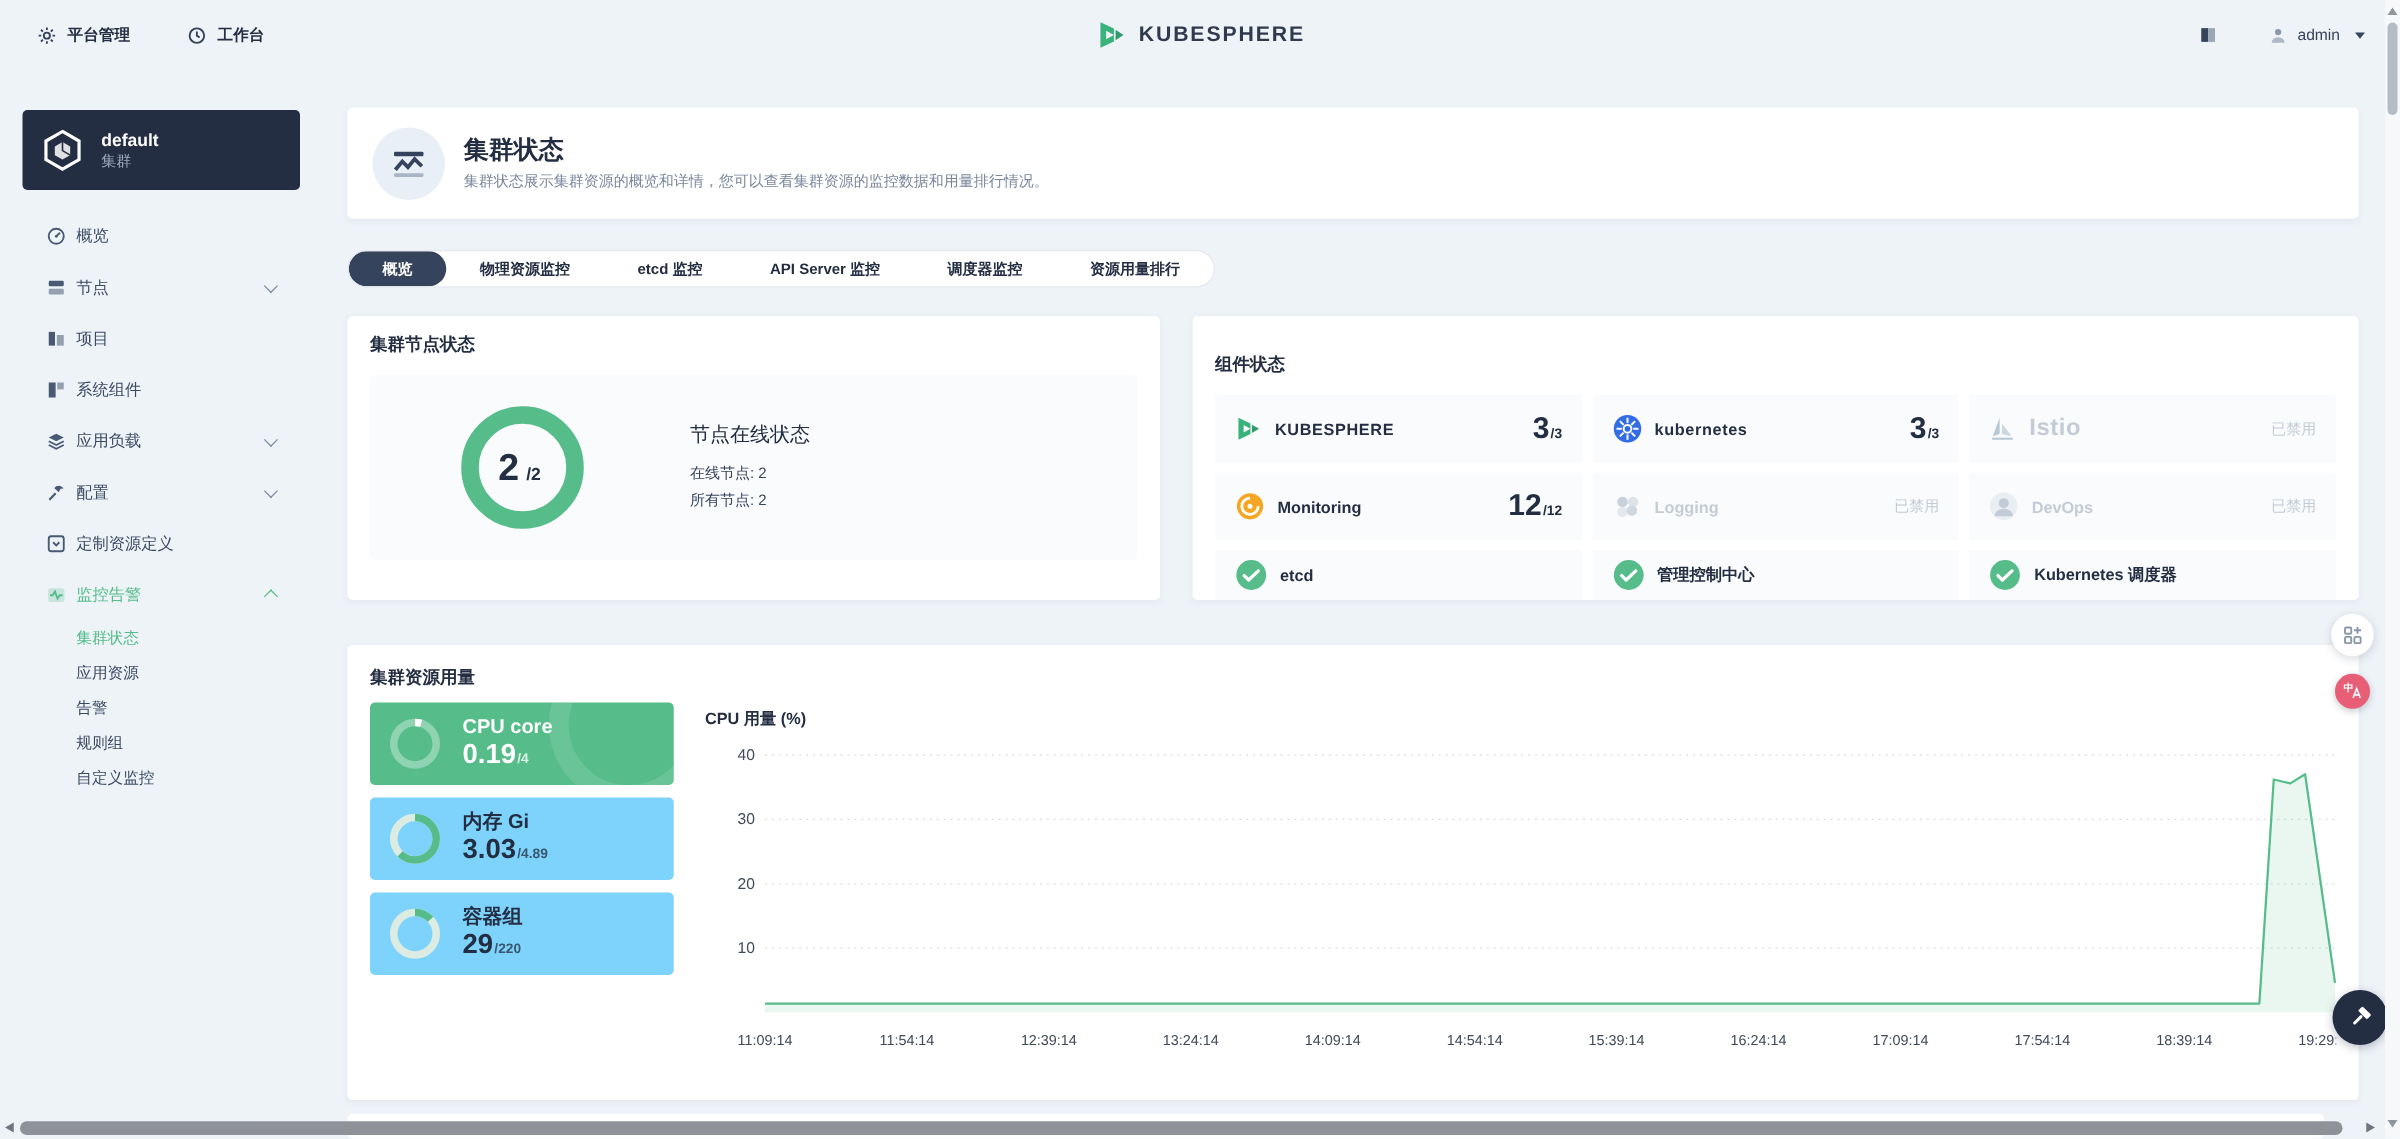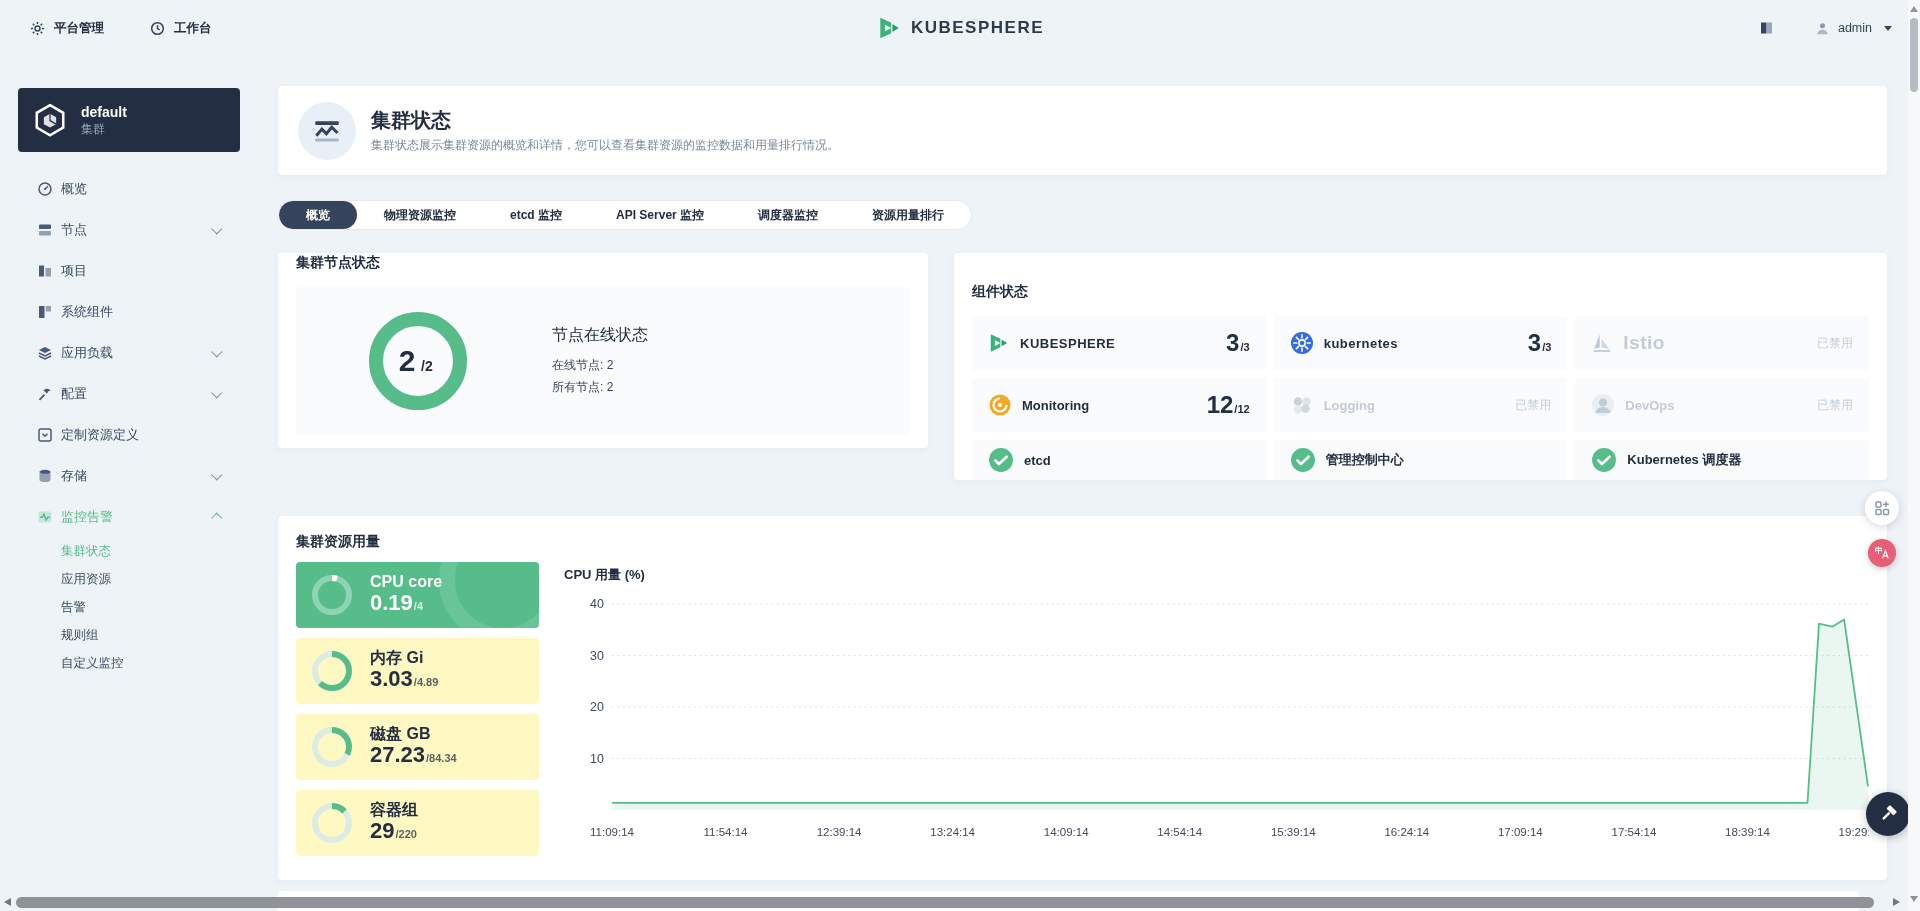--- a/index.html
+++ b/index.html
@@ -44,21 +44,21 @@
   .hdr-title{font-size:20px;font-weight:bold;line-height:24px}
   .hdr-desc{font-size:12px;color:#79879c;margin-top:5px}
 
   .tabbar{margin-top:25px;display:inline-flex;height:28px;background:#fff;border:1px solid #e3e9ef;
           border-radius:15px;align-items:center;overflow:hidden}
   .tab{padding:0 27px;font-size:12px;font-weight:bold;line-height:28px;color:#242e42;cursor:pointer;border-radius:14px}
   .tab.active{background:#36435c;color:#fff}
 
   .row{display:flex;gap:26px;margin-top:23px}
   .card-title{font-size:14px;font-weight:bold}
-  .node-card{width:650px;height:195px;padding:1px 18px;flex:0 0 650px}
+  .node-card{width:650px;height:227px;padding:14px 18px;flex:0 0 650px}
   .node-panel{margin-top:15px;height:148px;background:#f9fbfd;border-radius:4px;display:flex;align-items:center}
   .node-donut{margin-left:70px}
   .node-info{margin-left:82px}
   .node-info-title{font-size:16px;font-weight:normal;margin-bottom:8px}
   .node-info-line{font-size:12px;color:#36435c;line-height:22px}
 
   .comp-card{flex:1;height:227px;padding:30px 18px}
   .comp-grid{margin-top:15px;display:grid;grid-template-columns:repeat(3,1fr);grid-template-rows:54px 54px 40px;gap:8px}
   .comp-cell{background:#f9fbfd;border-radius:2px;display:flex;align-items:center;padding:0 16px}
   .comp-cell .cicon{margin-right:10px;flex:0 0 auto}
@@ -66,21 +66,21 @@
   .comp-name.logo{letter-spacing:.5px}
   .comp-cell.disabled .comp-name{color:#c3ccd6}
   .comp-name.istio{font-size:19px;color:#c3ccd6;letter-spacing:.5px}
   .comp-count{margin-left:auto;display:flex;align-items:baseline}
   .comp-count .big{font-size:24px;font-weight:bold}
   .comp-count .small{font-size:11px;font-weight:bold;margin-left:1px}
   .comp-status{margin-left:auto;font-size:12px;color:#c3ccd6}
 
   .resource-card{margin-top:36px;height:364px;padding:17px 18px;position:relative}
   .meters{position:absolute;left:18px;top:46px;width:243px;display:flex;flex-direction:column;gap:10px}
-  .meter{height:66px;border-radius:4px;background:#fef9c3;display:flex;align-items:center;padding:0 14px;
+  .meter{height:66px;border-radius:4px;background:#7dd3fc;display:flex;align-items:center;padding:0 14px;
          cursor:pointer;position:relative;overflow:hidden;box-sizing:border-box}
   .meter.active{background:#55bc8a}
   .meter.active:before{content:'';position:absolute;right:-28px;top:-46px;width:96px;height:96px;
                        border:16px solid rgba(255,255,255,.12);border-radius:50%}
   .meter-text{margin-left:16px}
   .meter-label{font-size:16px;font-weight:bold;color:#242e42;line-height:15px}
   .meter-vals{display:flex;align-items:baseline;margin-top:1px}
   .meter-used{font-size:22px;font-weight:bold;color:#242e42}
   .meter-total{font-size:11px;font-weight:bold;color:#242e42;opacity:.75;margin-left:1px}
   .meter.active .meter-label,.meter.active .meter-used{color:#fff}
@@ -237,30 +237,20 @@
         <span class="chev down"></span>
       </div>
       <div class="menu-item">
         <span class="mi-icon">
           <svg viewBox="0 0 16 16" width="16" height="16">
             <rect x="2" y="2" width="12" height="12" rx="2" fill="none" stroke="currentColor" stroke-width="1.5"></rect>
             <path d="M5.5 6.8 L8 9.3 10.5 6.8" stroke="currentColor" stroke-width="1.5" fill="none"></path>
           </svg>
         </span>
         <span>定制资源定义</span>
-      </div>
-      <div class="menu-item">
-        <span class="mi-icon">
-          <svg viewBox="0 0 16 16" width="16" height="16">
-            <ellipse cx="8" cy="3.8" rx="5.5" ry="2" fill="currentColor"></ellipse>
-            <path d="M2.5 3.8 V12 a5.5 2 0 0 0 11 0 V3.8" fill="currentColor" opacity=".55"></path>
-          </svg>
-        </span>
-        <span>存储</span>
-        <span class="chev down"></span>
       </div>
       <div class="menu-item active">
         <span class="mi-icon">
           <svg viewBox="0 0 16 16" width="16" height="16">
             <rect x="1.5" y="2.5" width="13" height="11" rx="2" fill="currentColor" opacity=".25"></rect>
             <path d="M3 8.2 h2.2 L7 5.2 l2 5.6 1.8-2.6 H13" stroke="currentColor" stroke-width="1.5" fill="none"></path>
           </svg>
         </span>
         <span>监控告警</span>
         <span class="chev up"></span>
@@ -472,35 +462,20 @@
             <div class="meter-vals">
               <span class="meter-used">3.03</span>
               <span class="meter-total">/4.89</span>
             </div>
           </span>
         </div>
         <div class="meter">
           <span>
             <svg width="44" height="44" viewBox="0 0 44 44">
               <circle cx="22" cy="22" r="17" fill="none" stroke="#dcece3" stroke-width="6"></circle>
-              <circle cx="22" cy="22" r="17" fill="none" stroke="#55bc8a" stroke-width="6" stroke-dasharray="34.2 106.8" transform="rotate(-90 22 22)"></circle>
-            </svg>
-          </span>
-          <span class="meter-text">
-            <div class="meter-label">磁盘 GB</div>
-            <div class="meter-vals">
-              <span class="meter-used">27.23</span>
-              <span class="meter-total">/84.34</span>
-            </div>
-          </span>
-        </div>
-        <div class="meter">
-          <span>
-            <svg width="44" height="44" viewBox="0 0 44 44">
-              <circle cx="22" cy="22" r="17" fill="none" stroke="#dcece3" stroke-width="6"></circle>
               <circle cx="22" cy="22" r="17" fill="none" stroke="#55bc8a" stroke-width="6" stroke-dasharray="13.9 106.8" transform="rotate(-90 22 22)"></circle>
             </svg>
           </span>
           <span class="meter-text">
             <div class="meter-label">容器组</div>
             <div class="meter-vals">
               <span class="meter-used">29</span>
               <span class="meter-total">/220</span>
             </div>
           </span>

